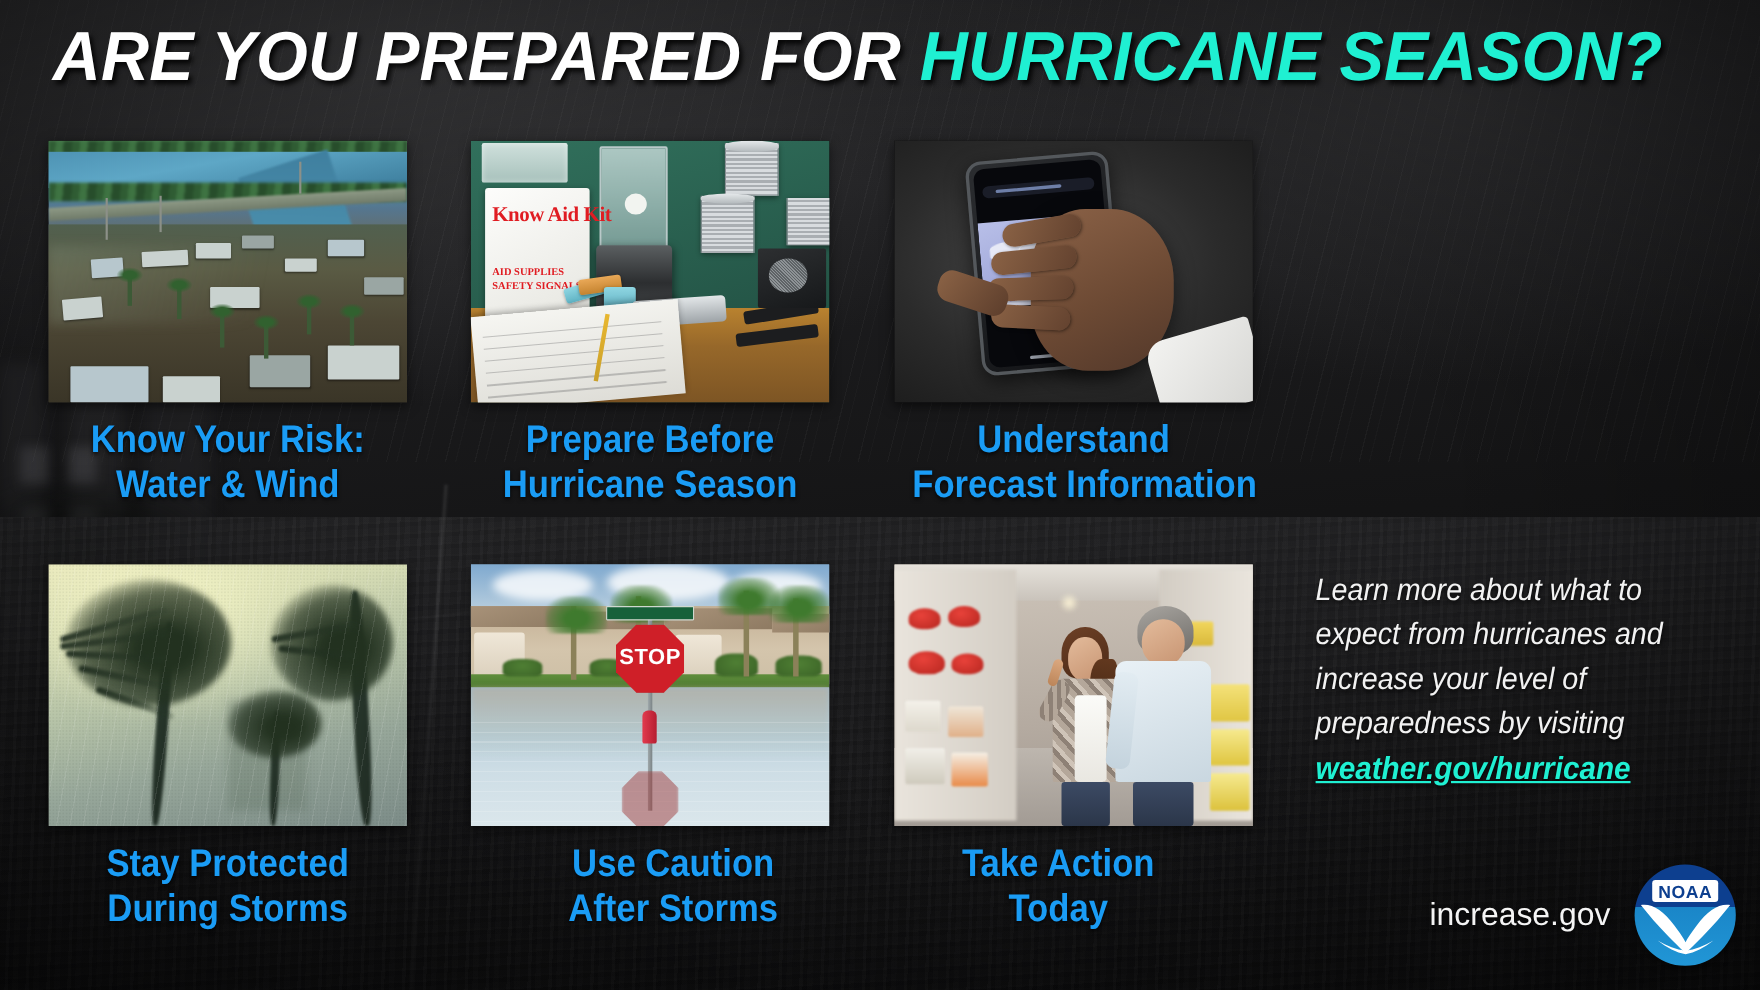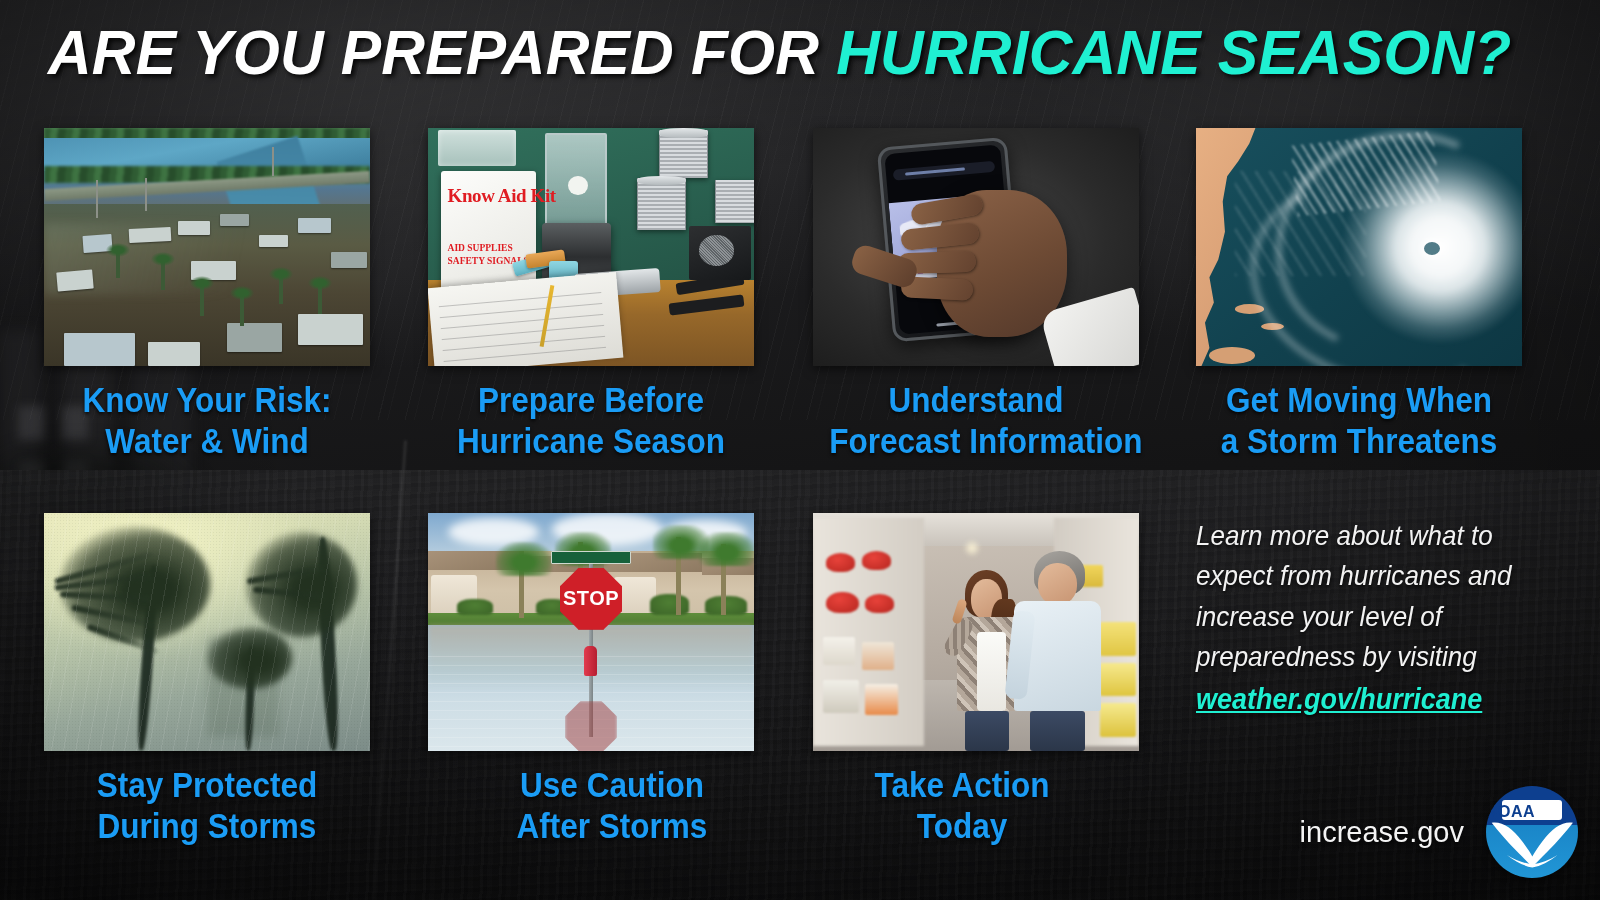--- a/index.html
+++ b/index.html
@@ -389,21 +389,21 @@
   }
 
   
   #footer-brand { position:absolute; right:22px; bottom:22px; display:flex;
     align-items:center; gap:22px; z-index:6; }
   #wx-label { color:#f4f4f4; font-size:29px; font-family:"Liberation Sans", sans-serif;
     text-shadow:0 2px 4px rgba(0,0,0,.8); }
   .noaa-logo { position:relative; width:92px; height:92px; border-radius:50%;
     background:linear-gradient(180deg,#0d3f8f 0%,#0d3f8f 42%,#1a86c8 42%,#2196d6 100%);
     overflow:hidden; box-shadow:0 3px 9px rgba(0,0,0,.55); flex:0 0 auto; }
-  .noaa-word { position:absolute; left:0; top:18%; width:100%; text-align:left;
+  .noaa-word { position:absolute; left:0; top:18%; width:100%; text-align:center;
     font:bold 16px "Liberation Sans", sans-serif; color:#0d3f8f; letter-spacing:.5px; }
   .noaa-word-plate { position:absolute; left:17%; top:15%; width:66%; height:22%;
     background:#ffffff; border-radius:3px; }
   .noaa-bird { position:absolute; left:4%; top:36%; width:92%; height:56%; }
 </style>
 </head>
 <body>
 
 <div id="poster">
 
@@ -520,40 +520,20 @@
         <div class="hand-thumb"></div>
         <div class="hand-cuff"></div>
       </div>
     </div>
     <div class="caption">
       <div>Understand</div>
       <div>Forecast Information</div>
     </div>
   </div>
 
-  <div class="card" style="left:1196px; top:128px; width:326px;">
-    <div class="thumb" style="width:326px;height:238px;">
-      <div class="ph-sat">
-        <div class="sat-land"></div>
-        <div class="sat-key" style="left:12%;top:74%;width:9%;height:4%;"></div>
-        <div class="sat-key" style="left:20%;top:82%;width:7%;height:3%;"></div>
-        <div class="sat-key" style="left:4%;top:92%;width:14%;height:7%;"></div>
-        <div class="sat-wisp"></div>
-        <div class="sat-storm"></div>
-        <div class="sat-band sat-b1"></div>
-        <div class="sat-band sat-b2"></div>
-        <div class="sat-feather"></div>
-        <div class="sat-eye"></div>
-      </div>
-    </div>
-    <div class="caption">
-      <div>Get Moving When</div>
-      <div>a Storm Threatens</div>
-    </div>
-  </div>
 
   <div class="card" style="left:44px; top:513px; width:326px;">
     <div class="thumb" style="width:326px;height:238px;">
       <div class="ph-storm">
         <div class="st-haze"></div>
         <div class="st-trunk" style="left:30%;top:22%;width:11px;height:78%;transform:rotate(4deg);"></div>
         <div class="st-crown" style="left:5%;top:6%;width:46%;height:48%;"></div>
         <div class="st-frond" style="left:2%;top:16%;width:31%;transform:rotate(-16deg);"></div>
         <div class="st-frond" style="left:3%;top:25%;width:30%;transform:rotate(-7deg);"></div>
         <div class="st-frond" style="left:5%;top:35%;width:28%;transform:rotate(3deg);"></div>

